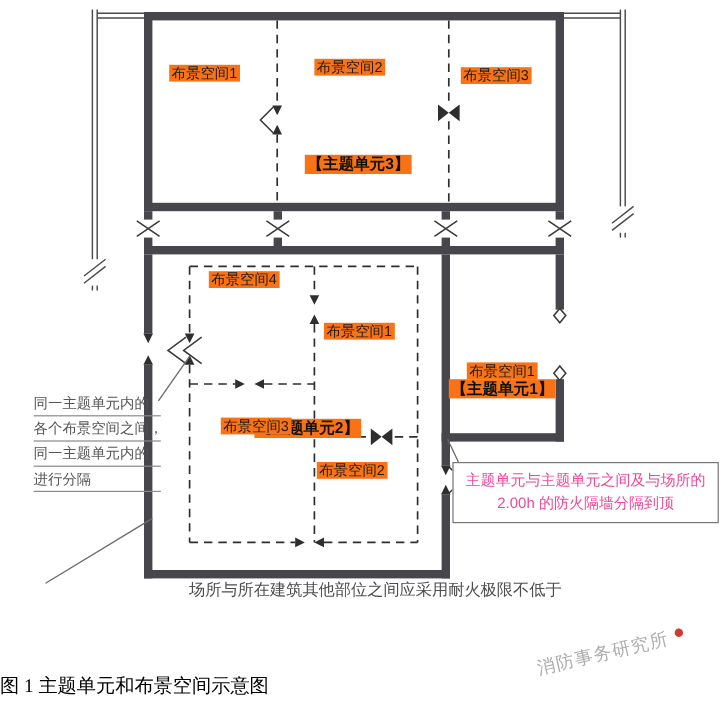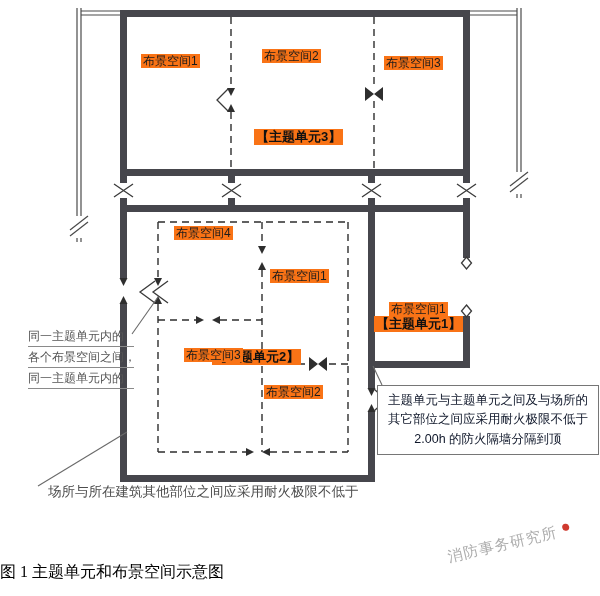--- a/index.html
+++ b/index.html
@@ -4,22 +4,22 @@
 <style>
   html,body{margin:0;padding:0;background:#fff;}
   body{font-family:"Liberation Sans","DejaVu Sans",sans-serif;}
   .stage{position:relative;width:600px;height:596px;background:#fff;overflow:hidden;}
   .plan-svg{position:absolute;left:0;top:0;}
   .lbl{position:absolute;font-size:12px;color:#1c1c1c;background:#f97316;padding:0 2px;white-space:nowrap;line-height:1.2;}
   .unit{font-weight:bold;font-size:13px;color:#111;margin-top:39px;}
   .ann-left{position:absolute;left:28px;top:326px;width:106px;font-size:12px;color:#555;}
   .ann-left .row{line-height:20px;border-bottom:1px solid #8a8a8a;white-space:nowrap;}
   .ann-box{position:absolute;left:377px;top:385px;width:216px;border:1px solid #767676;background:#fff;
-           font-size:12.5px;color:#0f172a;text-align:center;line-height:1.55;padding:5px 2px;}
-  .ann-bottom{position:absolute;left:48px;top:483px;width:420px;text-align:left;font-size:13.5px;
+           font-size:12.5px;color:#ec4899;text-align:center;line-height:1.55;padding:5px 2px;}
+  .ann-bottom{position:absolute;left:48px;top:483px;width:420px;text-align:right;font-size:13.5px;
               color:#4d4d4d;line-height:1.35;}
   .caption{position:absolute;left:0;top:562px;width:600px;font-size:16px;color:#000;
            font-family:"Liberation Serif","DejaVu Serif",serif;}
   .watermark{position:absolute;left:448px;top:548px;width:175px;transform:rotate(-13deg);
              transform-origin:left center;color:#adadad;font-size:15px;letter-spacing:1px;white-space:nowrap;}
   .wm-dot{display:inline-block;width:7px;height:7px;border-radius:50%;background:#cf3a2f;
           margin-left:6px;vertical-align:4px;}
 </style>
 </head>
 <body>
@@ -153,25 +153,25 @@
   <div class="lbl" style="left:184px;top:348px">布景空间3</div>
   <div class="lbl" style="left:264px;top:385px">布景空间2</div>
 
   <div class="lbl unit" style="left:374px;top:277px">【主题单元1】</div>
   <div class="lbl" style="left:389px;top:302px">布景空间1</div>
 
   <div class="ann-left">
     <div class="row">同一主题单元内的</div>
     <div class="row">各个布景空间之间，</div>
     <div class="row">同一主题单元内的</div>
+    <div class="row">进行分隔</div>
   </div>
 
   <div class="ann-box">
     <div>主题单元与主题单元之间及与场所的</div>
-    <div>其它部位之间应采用耐火极限不低于</div>
     <div>2.00h 的防火隔墙分隔到顶</div>
   </div>
 
   <div class="ann-bottom">
     <div>场所与所在建筑其他部位之间应采用耐火极限不低于</div>
   </div>
 
   <div class="caption">图 1  主题单元和布景空间示意图</div>
 
   <div class="watermark">

